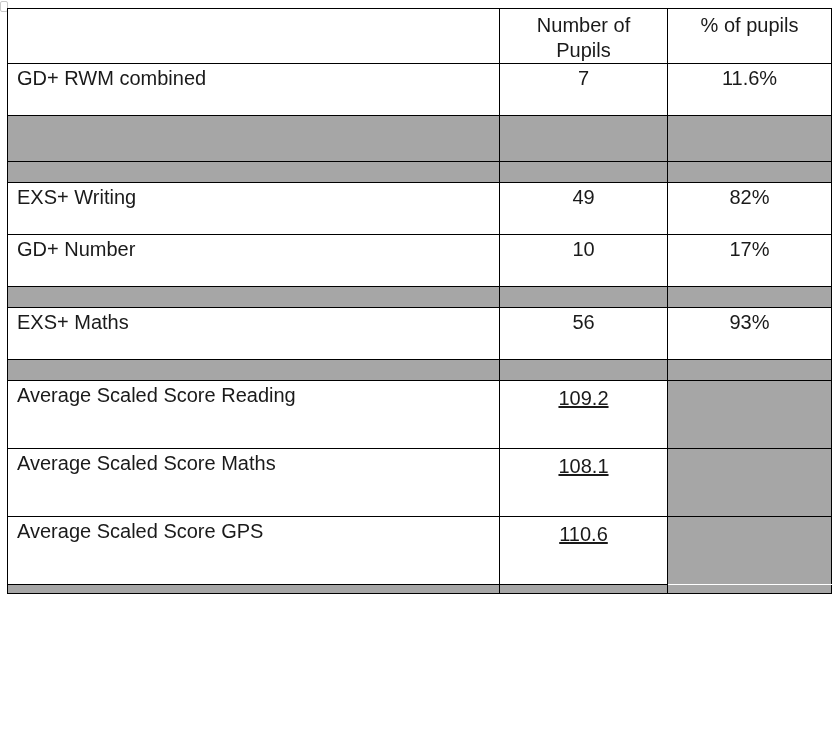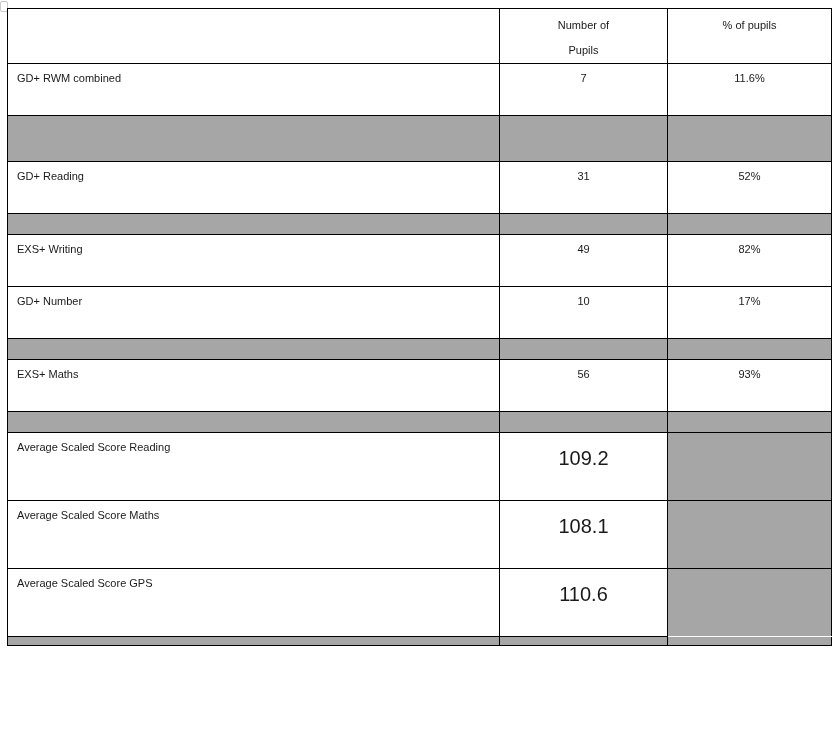--- a/index.html
+++ b/index.html
@@ -20,41 +20,41 @@
   }
   table.results {
     position: absolute; left: 7px; top: 8px;
     width: 824px;
     border-collapse: collapse;
     table-layout: fixed;
   }
   td, th {
     border: 1.5px solid var(--border, #000000);
     vertical-align: top;
-    font-size: 11px;
+    font-size: 20px;
     font-weight: normal;
     line-height: 20px;
     padding: 0;
     overflow: hidden;
   }
   tr.row-header        { height: 46px; }
   tr.row-data          { height: 52px; }
   tr.row-avg           { height: 68px; }
   tr.row-separator-tall   { height: 46px; }
   tr.row-separator        { height: 21px; }
   tr.row-separator-bottom { height: 9px; }
   th.hdr {
     text-align: center;
     white-space: pre-line;
     padding-top: 4px;
     line-height: 25px;
   }
   td.label { text-align: left; padding: 4px 4px 0 9px; }
   td.num, td.pct { text-align: center; padding-top: 4px; }
-  td.num.big { font-size: 20px; line-height: 24px; padding-top: 13px; }
+  td.num.big { font-size: 20px; line-height: 24px; padding-top: 5px; text-decoration: underline; }
   .gray-cell { background: var(--sep, #a6a6a6); }
   td.avg-last-pct { border-bottom-color: #ffffff; }
 </style>
 </head>
 <body>
 
 <div class="corner-mark"></div>
 
 <table class="results">
   <colgroup>
@@ -73,25 +73,20 @@
   <tbody>
       <tr class="row-data">
         <td class="label">GD+ RWM combined</td>
         <td class="num">7</td>
         <td class="pct">11.6%</td>
       </tr>
       <tr class="row-separator-tall">
         <td class="gray-cell"></td>
         <td class="gray-cell"></td>
         <td class="gray-cell"></td>
-      </tr>
-      <tr class="row-data">
-        <td class="label">GD+ Reading</td>
-        <td class="num">31</td>
-        <td class="pct">52%</td>
       </tr>
       <tr class="row-separator">
         <td class="gray-cell"></td>
         <td class="gray-cell"></td>
         <td class="gray-cell"></td>
       </tr>
       <tr class="row-data">
         <td class="label">EXS+ Writing</td>
         <td class="num">49</td>
         <td class="pct">82%</td>

